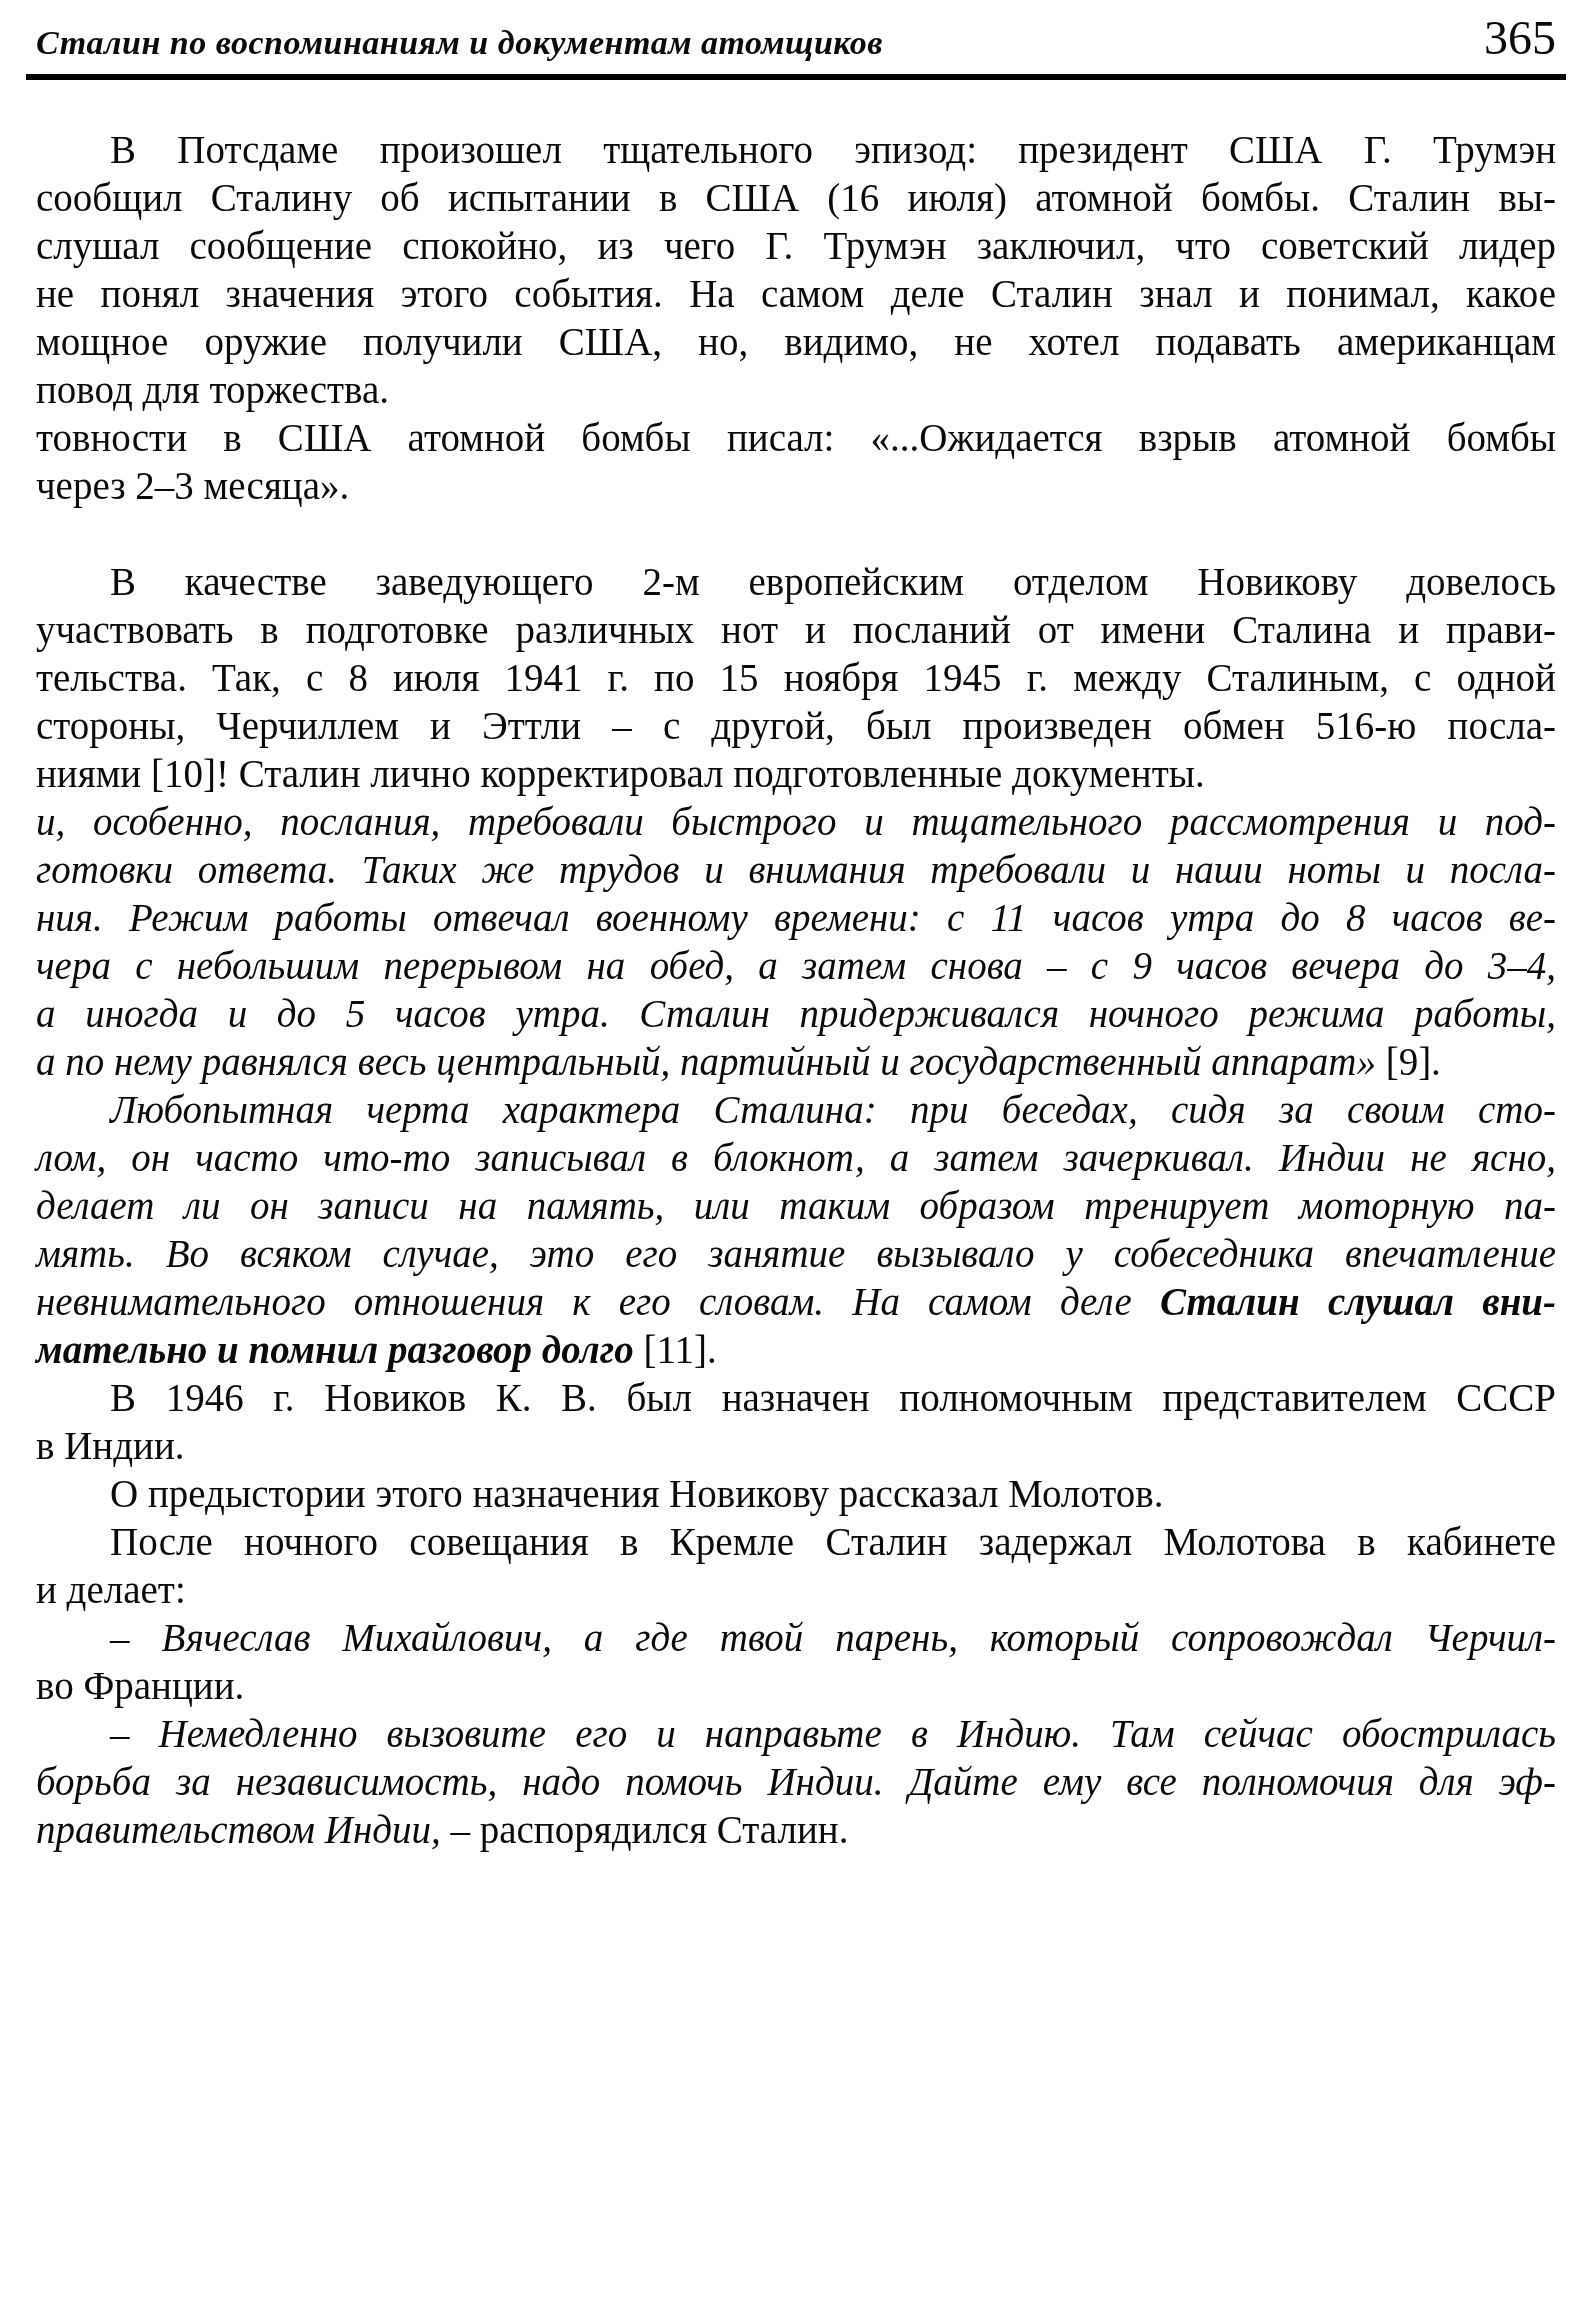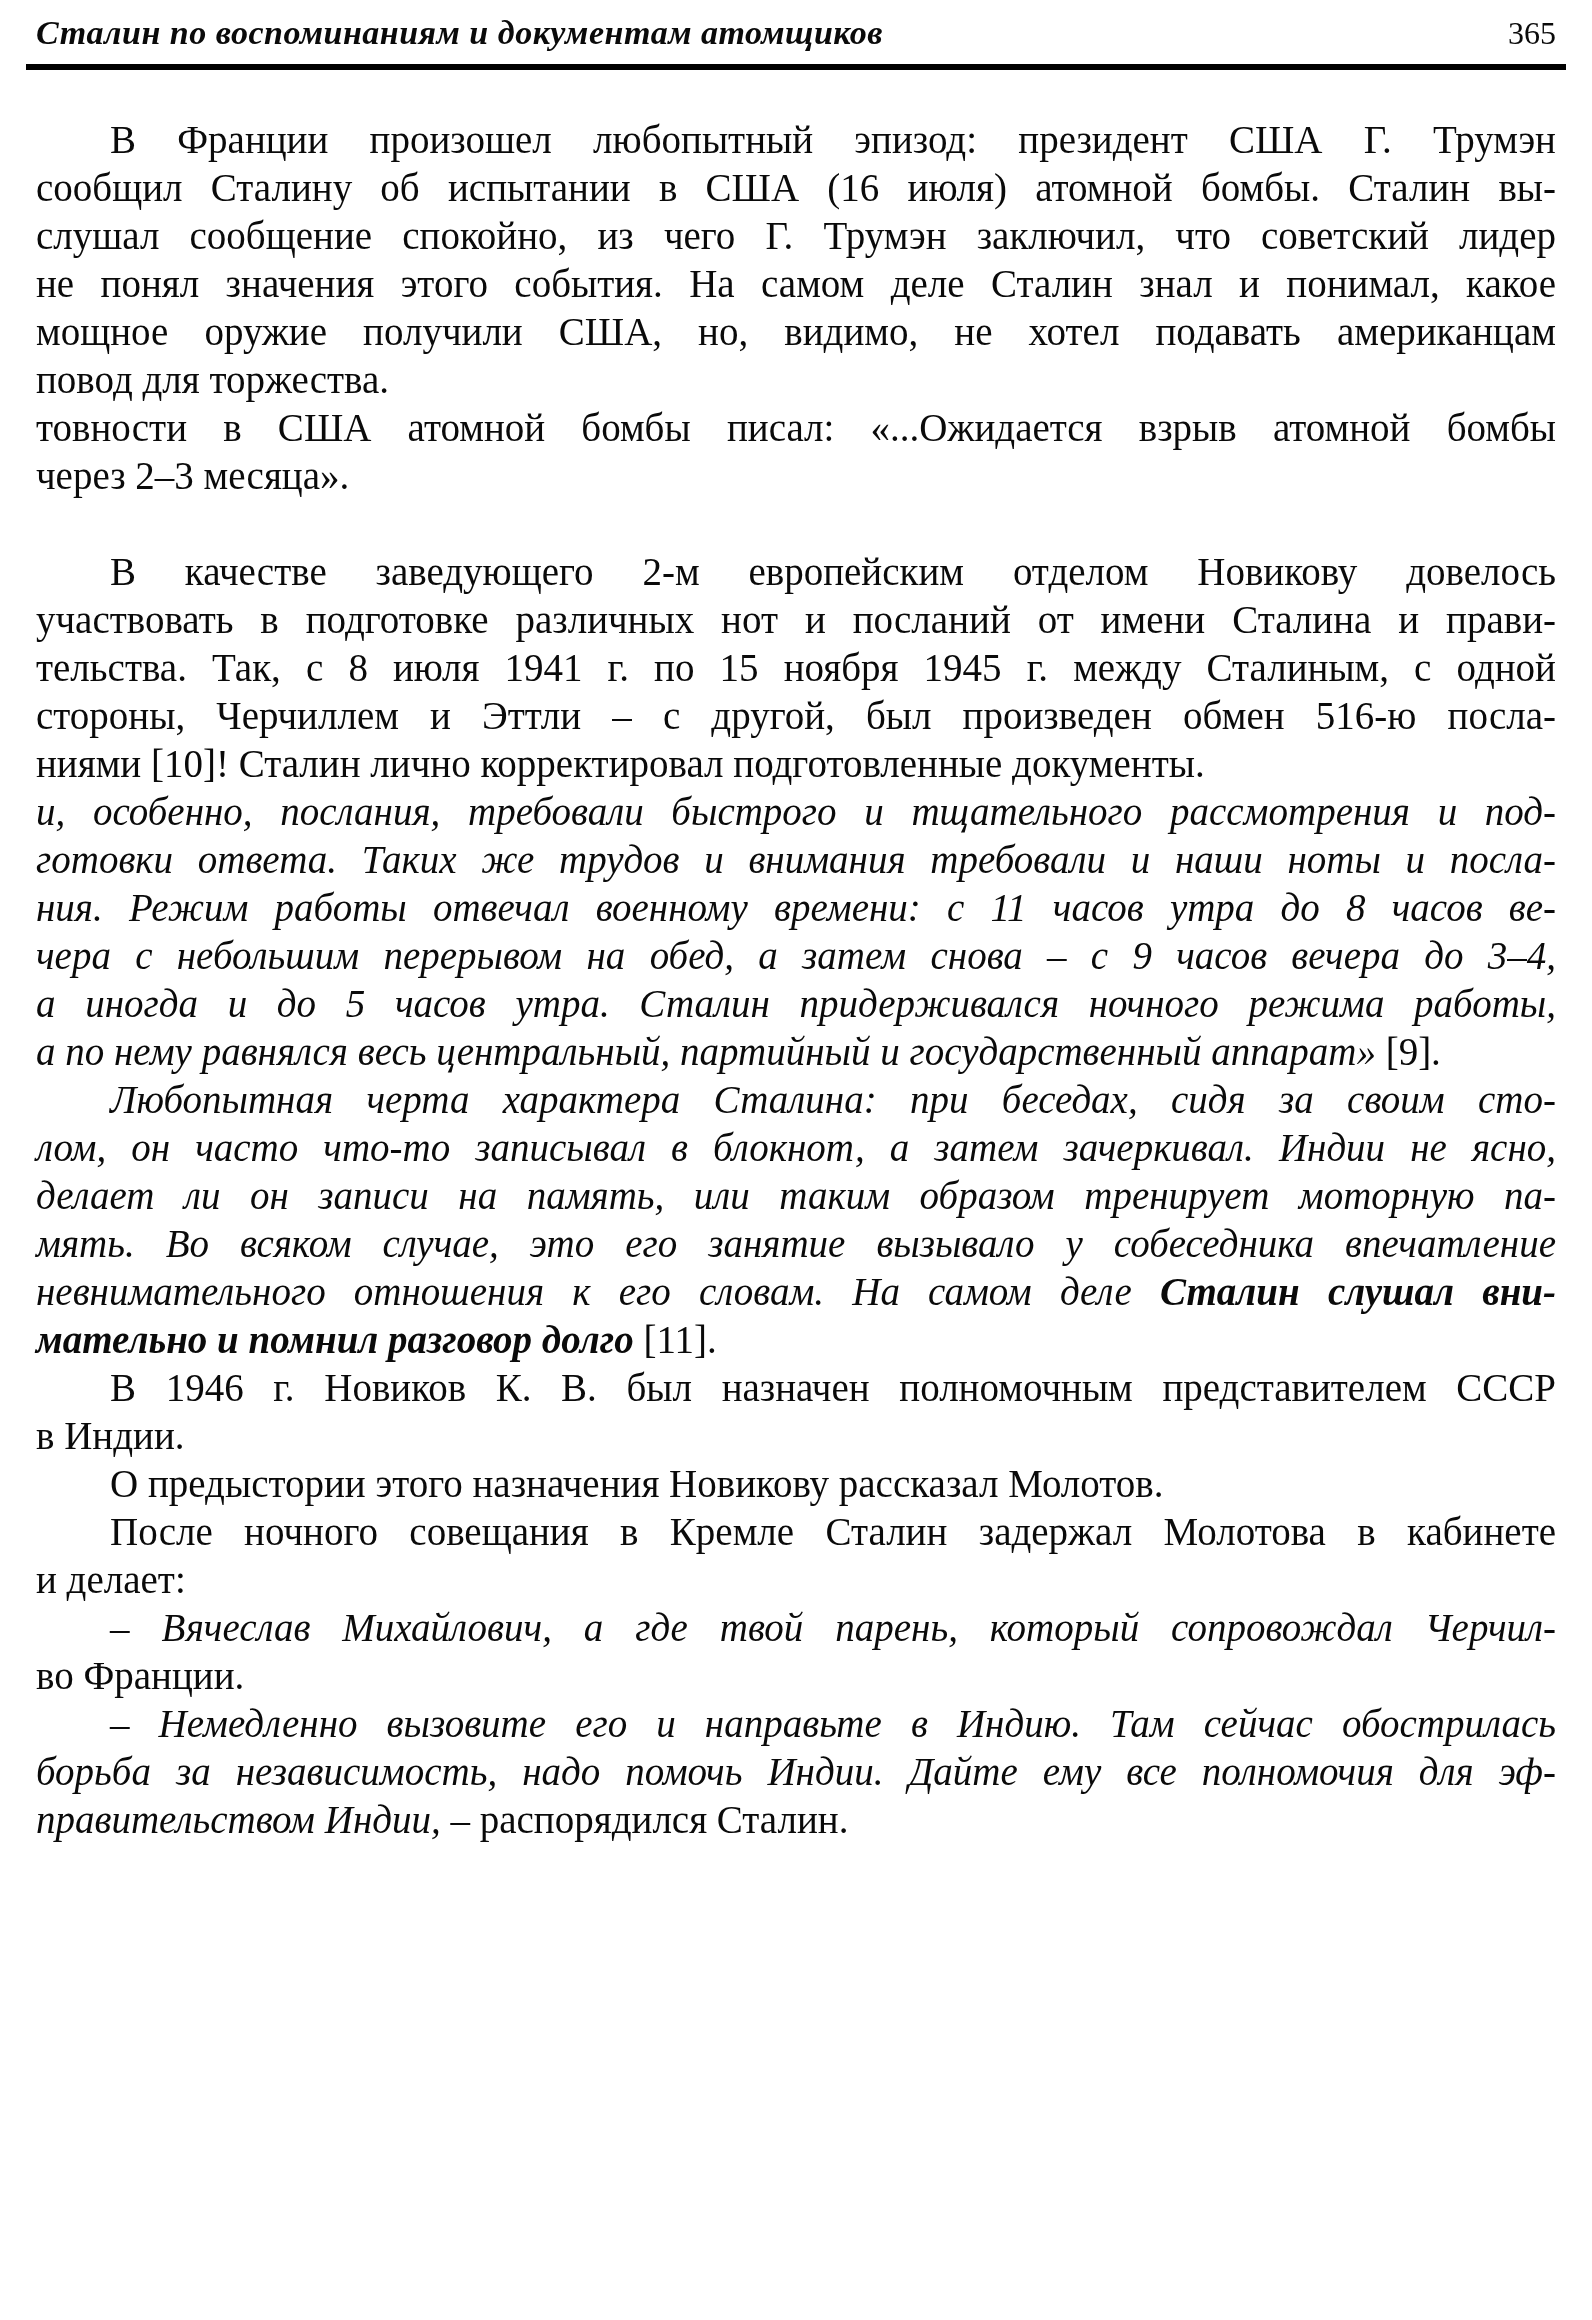--- a/index.html
+++ b/index.html
@@ -22,21 +22,21 @@
     justify-content: space-between;
   }
   .head-title {
     font-style: italic;
     font-weight: bold;
     font-size: 34px;
     letter-spacing: 0.5px;
     white-space: nowrap;
   }
   .head-pagenum {
-    font-size: 32px;
+    font-size: 48px;
     font-weight: normal;
     line-height: 1;
   }
   .head-rule {
     margin-top: 12px;
     margin-left: -10px;
     margin-right: -10px;
     height: 6px;
     background: #000;
   }
@@ -62,21 +62,21 @@
 <body>
 
 <div class="page">
   <div class="running-head">
     <span class="head-title">Сталин по воспоминаниям и документам атомщиков</span>
     <span class="head-pagenum">365</span>
   </div>
   <div class="head-rule"></div>
   <div class="body-text">
       <div class="para">
-        <div class="line first"><span class="run-r">В Франции произошел любопытный эпизод: президент США Г. Трумэн</span></div>
+        <div class="line first"><span class="run-r">В Потсдаме произошел тщательного эпизод: президент США Г. Трумэн</span></div>
         <div class="line"><span class="run-r">сообщил Сталину об испытании в США (16 июля) атомной бомбы. Сталин вы-</span></div>
         <div class="line"><span class="run-r">слушал сообщение спокойно, из чего Г. Трумэн заключил, что советский лидер</span></div>
         <div class="line"><span class="run-r">не понял значения этого события. На самом деле Сталин знал и понимал, какое</span></div>
         <div class="line"><span class="run-r">мощное оружие получили США, но, видимо, не хотел подавать американцам</span></div>
         <div class="line last"><span class="run-r">повод для торжества.</span></div>
       </div>
       <div class="para">
         <div class="line"><span class="run-r">товности в США атомной бомбы писал: «...Ожидается взрыв атомной бомбы</span></div>
         <div class="line last"><span class="run-r">через 2–3 месяца».</span></div>
       </div>

